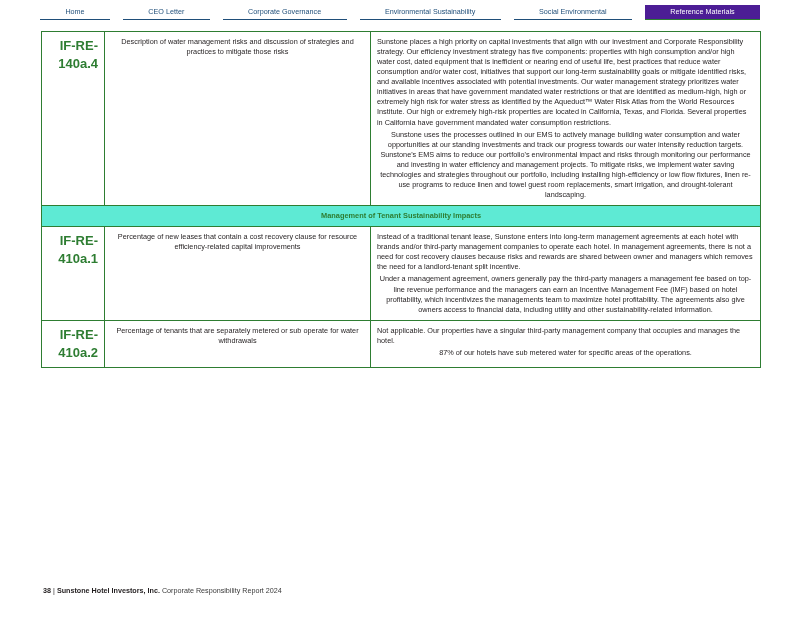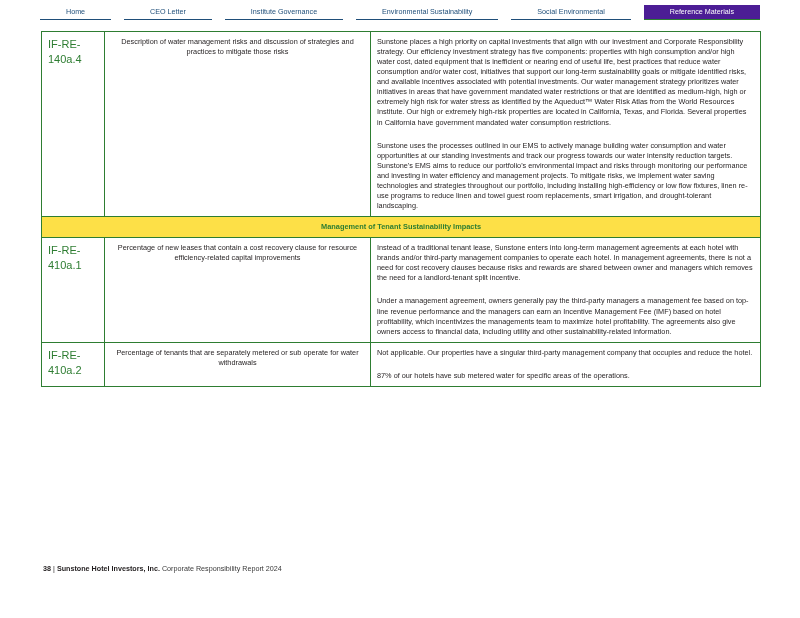--- a/index.html
+++ b/index.html
@@ -62,53 +62,54 @@
   }
   table.sasb td {
     border: 0.8px solid #2e7d32;
     vertical-align: top;
     padding: 5px 6px;
     line-height: 1.38;
   }
   td.code {
     width: 63px;
     color: #2e7d32;
-    font-weight: normal;
-    text-align: left;
+    font-weight: bold;
+    text-align: right;
     vertical-align: middle;
-    font-size: 11px;
+    font-size: 13px;
   }
   td.metric {
     width: 266px;
     text-align: center;
     vertical-align: middle;
     color: #231f20;
   }
   td.response {
     width: 390px;
     text-align: left;
     color: #231f20;
   }
   td.section {
-    background: #fde047;
+    background: #5eead4;
     color: #2e7d32;
     font-weight: bold;
     text-align: center;
     font-size: 7.4px;
     padding: 3px 6px;
   }
   .para + .para {
-    margin-top: 13px;
+    margin-top: 2px;
+    text-align: center;
   }
 
   
   .footer {
     position: absolute;
     left: 43px;
-    top: 564px;
+    top: 586px;
     font-size: 7.2px;
     color: #231f20;
     white-space: nowrap;
   }
   .footer .pageno {
     font-weight: bold;
   }
   .footer .company {
     font-weight: bold;
   }
@@ -116,21 +117,21 @@
     font-weight: normal;
     color: #3a3a3a;
   }
 </style>
 </head>
 <body>
 
 <div class="nav">
     <div class="nav-tab">Home</div>
     <div class="nav-tab">CEO Letter</div>
-    <div class="nav-tab">Institute Governance</div>
+    <div class="nav-tab">Corporate Governance</div>
     <div class="nav-tab">Environmental Sustainability</div>
     <div class="nav-tab">Social Environmental</div>
     <div class="nav-tab active">Reference Materials</div>
   </div>
 
 <div class="table-wrap">
   <table class="sasb">
     <colgroup>
       <col style="width:63px">
       <col style="width:266px">
@@ -153,21 +154,21 @@
           <td class="metric">Percentage of new leases that contain a cost recovery clause for resource efficiency-related capital improvements</td>
           <td class="response">
             <div class="para">Instead of a traditional tenant lease, Sunstone enters into long-term management agreements at each hotel with brands and/or third-party management companies to operate each hotel. In management agreements, there is not a need for cost recovery clauses because risks and rewards are shared between owner and managers which removes the need for a landlord-tenant split incentive.</div>
             <div class="para">Under a management agreement, owners generally pay the third-party managers a management fee based on top-line revenue performance and the managers can earn an Incentive Management Fee (IMF) based on hotel profitability, which incentivizes the managements team to maximize hotel profitability. The agreements also give owners access to financial data, including utility and other sustainability-related information.</div>
           </td>
         </tr>
         <tr>
           <td class="code">IF-RE-410a.2</td>
           <td class="metric">Percentage of tenants that are separately metered or sub operate for water withdrawals</td>
           <td class="response">
-            <div class="para">Not applicable. Our properties have a singular third-party management company that occupies and reduce the hotel.</div>
+            <div class="para">Not applicable. Our properties have a singular third-party management company that occupies and manages the hotel.</div>
             <div class="para">87% of our hotels have sub metered water for specific areas of the operations.</div>
           </td>
         </tr>
       </tbody>
   </table>
 </div>
 
 <div class="footer">
   <span class="pageno">38</span>
   <span>|</span>

